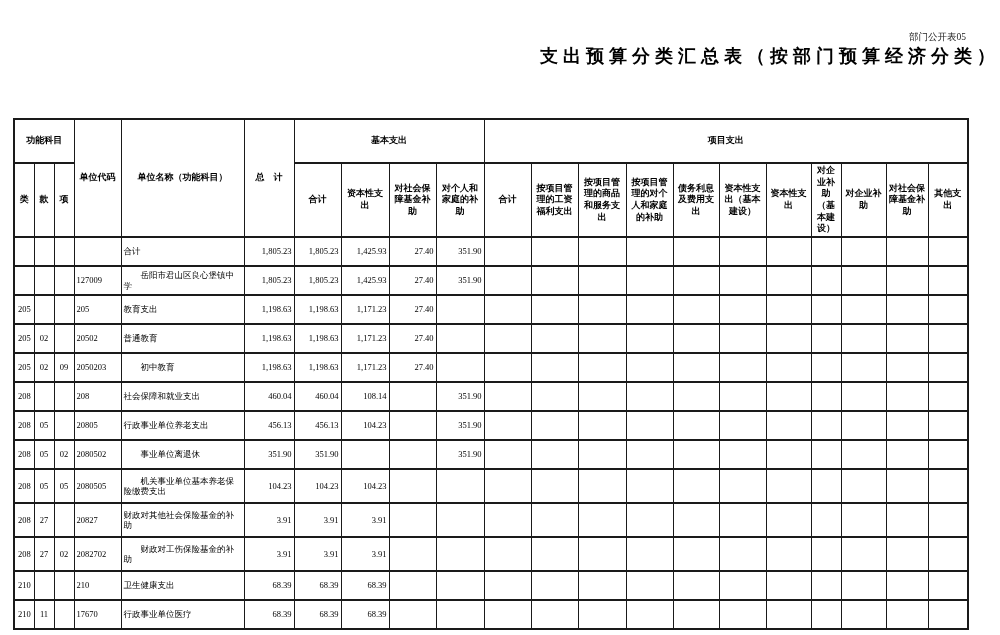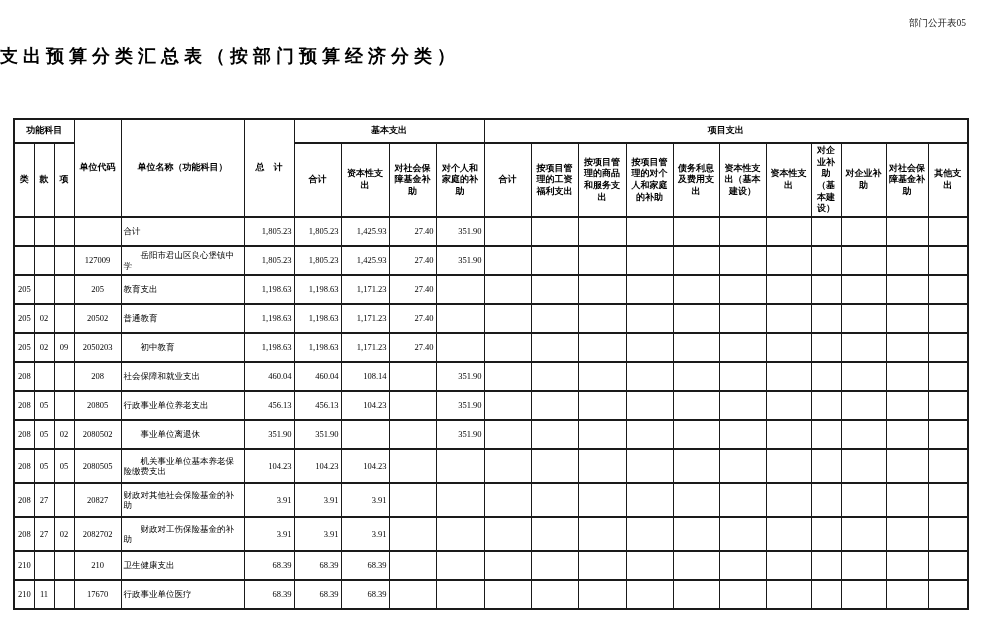--- a/index.html
+++ b/index.html
@@ -1,37 +1,37 @@
 <!DOCTYPE html>
 <html><head>
 <meta charset="utf-8">
 <style>
   html,body{margin:0;padding:0;background:#fff;}
   #page{position:relative;width:1000px;height:635px;background:#ffffff;overflow:hidden;
         font-family:"Liberation Serif","DejaVu Serif",serif;color:#000;}
-  .corner{position:absolute;top:17px;right:34px;font-size:9.5px;color:#1a1a1a;}
-  .title{position:absolute;top:44px;left:0;width:1000px;text-align:left;
+  .corner{position:absolute;top:31px;right:34px;font-size:9.5px;color:#1a1a1a;}
+  .title{position:absolute;top:44px;left:0;width:1000px;text-align:right;
          font-family:"Liberation Sans","DejaVu Sans",sans-serif;
          font-size:18px;font-weight:bold;letter-spacing:5px;color:#000;}
   .meta{position:absolute;top:95px;left:14px;width:953px;height:14px;margin-top:44px;}
   .dept{position:absolute;left:0;top:0;font-size:10px;font-weight:bold;
         font-family:"Liberation Sans","DejaVu Sans",sans-serif;}
   .unit{position:absolute;right:0;top:1px;font-size:10px;}
   table.budget{position:absolute;left:13px;top:118px;width:954px;
         border-collapse:collapse;table-layout:fixed;background:#fff;}
   table.budget th,table.budget td{
         border-left:1px solid #1a1a1a;border-right:1px solid #1a1a1a;
         border-top:2px solid #1a1a1a;border-bottom:2px solid #1a1a1a;
         vertical-align:middle;overflow:hidden;word-break:break-all;}
   table.budget{border:2px solid #1a1a1a;}
   table.budget th{font-family:"Liberation Sans","DejaVu Sans",sans-serif;
         font-size:9px;font-weight:bold;text-align:center;padding:1px 2px;line-height:1.3;}
   table.budget td{font-size:8.5px;padding:1px 2px;line-height:1.25;}
   td.c-mid{text-align:center;}
-  td.c-code{text-align:center;padding-left:3px;}
+  td.c-code{text-align:left;padding-left:3px;}
   td.c-name{text-align:left;padding-left:3px;padding-right:2px;}
   td.c-name.ind{text-indent:17px;}
   td.c-num{text-align:right;padding-right:3px;}
 </style>
 </head>
 <body>
 
 <div id="page">
 
   <div class="corner">部门公开表05</div>
@@ -60,21 +60,21 @@
         <col style="width:47px">
       <col style="width:46px">
         <col style="width:47px">
         <col style="width:45px">
         <col style="width:30px">
       <col style="width:45px">
         <col style="width:42px">
         <col style="width:40px">
     </colgroup>
     <thead>
-      <tr style="height:24px;">
+      <tr style="height:44px;">
         <th colspan="3">功能科目</th>
         <th rowspan="2">单位代码</th>
         <th rowspan="2">单位名称（功能科目）</th>
         <th rowspan="2">总　计</th>
         <th colspan="4">基本支出</th>
         <th colspan="11">项目支出</th>
       </tr>
       <tr style="height:73px;">
         <th>类</th>
         <th>款</th>

